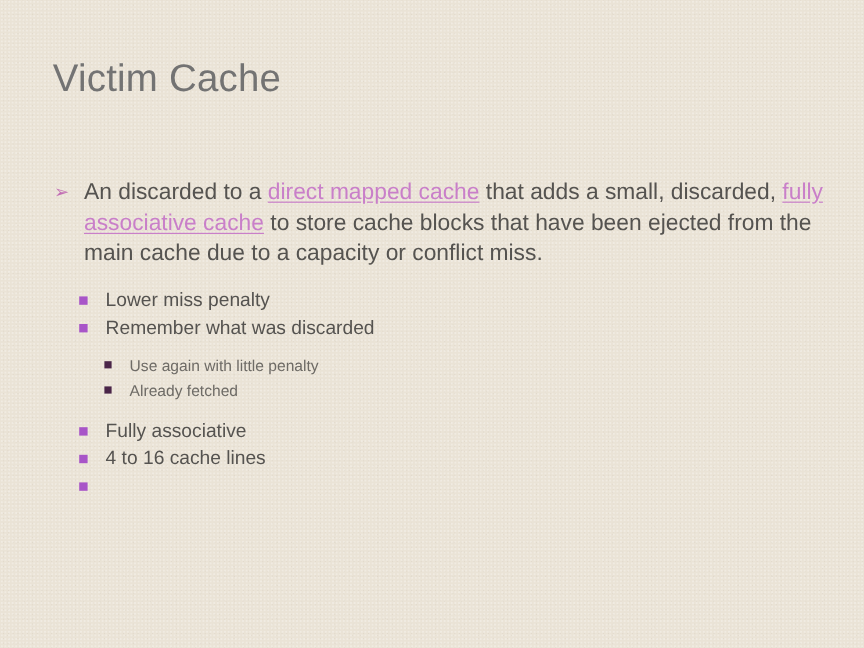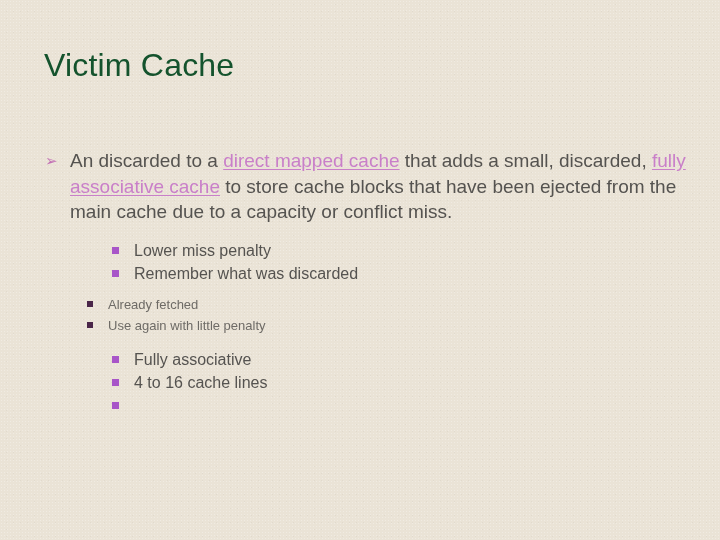--- a/index.html
+++ b/index.html
@@ -40,21 +40,21 @@
   
   .slide-title {
     position: absolute;
     left: 44px;
     top: 47px;
     width: 640px;
     font-size: 32px;
     line-height: 1.15;
     font-weight: 400;
     letter-spacing: 0.2px;
-    color: #14532d;
+    color: #737373;
     white-space: nowrap;
   }
 
   
   .body-area {
     position: absolute;
     left: 0;
     top: 148px;
     width: 720px;
   }
@@ -78,21 +78,21 @@
   }
   .lvl1 .para {
     text-indent: 0;
   }
   .link {
     color: #C97FC9;
     text-underline-offset: 2px;
   }
 
   
-  .lvl2-group { margin-top: 14px; padding-left: 46px; }
+  .lvl2-group { margin-top: 14px; }
   .lvl2 {
     position: relative;
     padding-left: 88px;
     font-size: 16px;
     line-height: 23px;
     color: #555350;
   }
   .lvl2 .marker-sq {
     position: absolute;
     left: 66px;
@@ -147,25 +147,25 @@
       </div>
       <div class="lvl2">
         <span class="marker-sq"></span>
         <span>Remember what was discarded</span>
       </div>
     </div>
 
     <div class="lvl3-group">
       <div class="lvl3">
         <span class="marker-sq"></span>
-        <span>Already fetched</span>
+        <span>Use again with little penalty</span>
       </div>
       <div class="lvl3">
         <span class="marker-sq"></span>
-        <span>Use again with little penalty</span>
+        <span>Already fetched</span>
       </div>
     </div>
 
     <div class="lvl2-group second">
       <div class="lvl2">
         <span class="marker-sq"></span>
         <span>Fully associative</span>
       </div>
       <div class="lvl2">
         <span class="marker-sq"></span>

